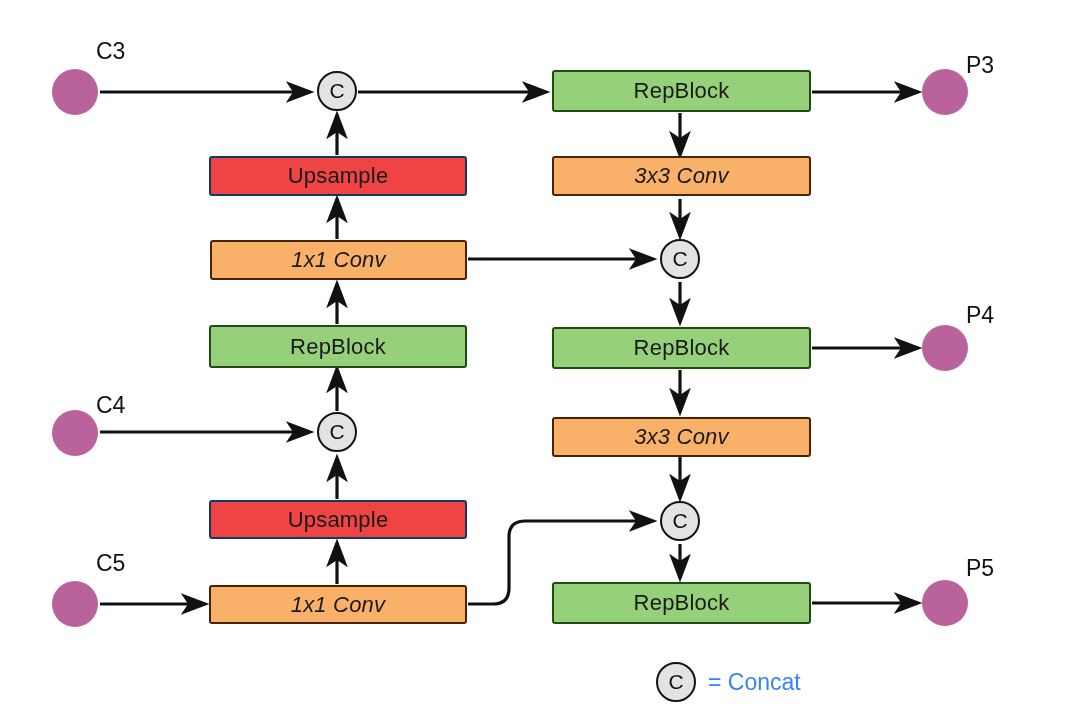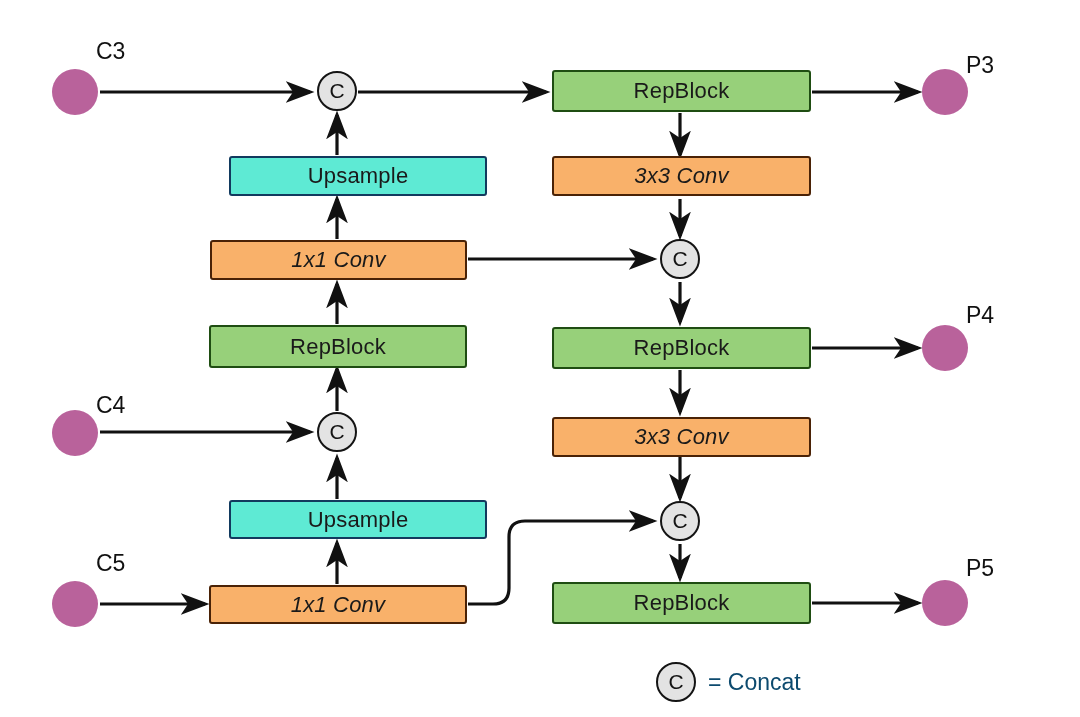--- a/index.html
+++ b/index.html
@@ -15,21 +15,21 @@
     display:flex;
     align-items:center;
     justify-content:center;
     font-size:22px;
     color:#1a1a1a;
     letter-spacing:.2px;
     white-space:nowrap;
   }
   .node.green{background:#97d07a;border-color:#1f4d12;}
   .node.orange{background:#f9b16a;border-color:#4a2206;font-style:italic;}
-  .node.blue{background:#5eead4;border-color:#123a5e;margin-left:20px;}
+  .node.blue{background:#ef4444;border-color:#123a5e;}
 
   .endpoint{
     position:absolute;
     width:46px;height:46px;
     border-radius:50%;
     background:#b9629b;
   }
   .endpoint-label{
     position:absolute;
     font-size:23px;
@@ -50,21 +50,21 @@
     color:#141414;
   }
 
   .legend{
     position:absolute;
     display:flex;
     align-items:center;
     gap:12px;
   }
   .legend .concat{position:static;}
-  .legend-text{font-size:23px;color:#0c4a6e;white-space:nowrap;}
+  .legend-text{font-size:23px;color:#3b82f6;white-space:nowrap;}
 </style>
 </head>
 <body>
 
 <div id="stage">
 
   <svg id="wires" viewBox="0 0 1080 717" xmlns="http://www.w3.org/2000/svg">
     <defs>
       <marker id="ah" markerWidth="10" markerHeight="10" refX="7.6" refY="4" orient="auto" markerUnits="strokeWidth">
         <path d="M0,0.6 L9,4 L0,7.4 L2.3,4 Z" fill="#111111"></path>

